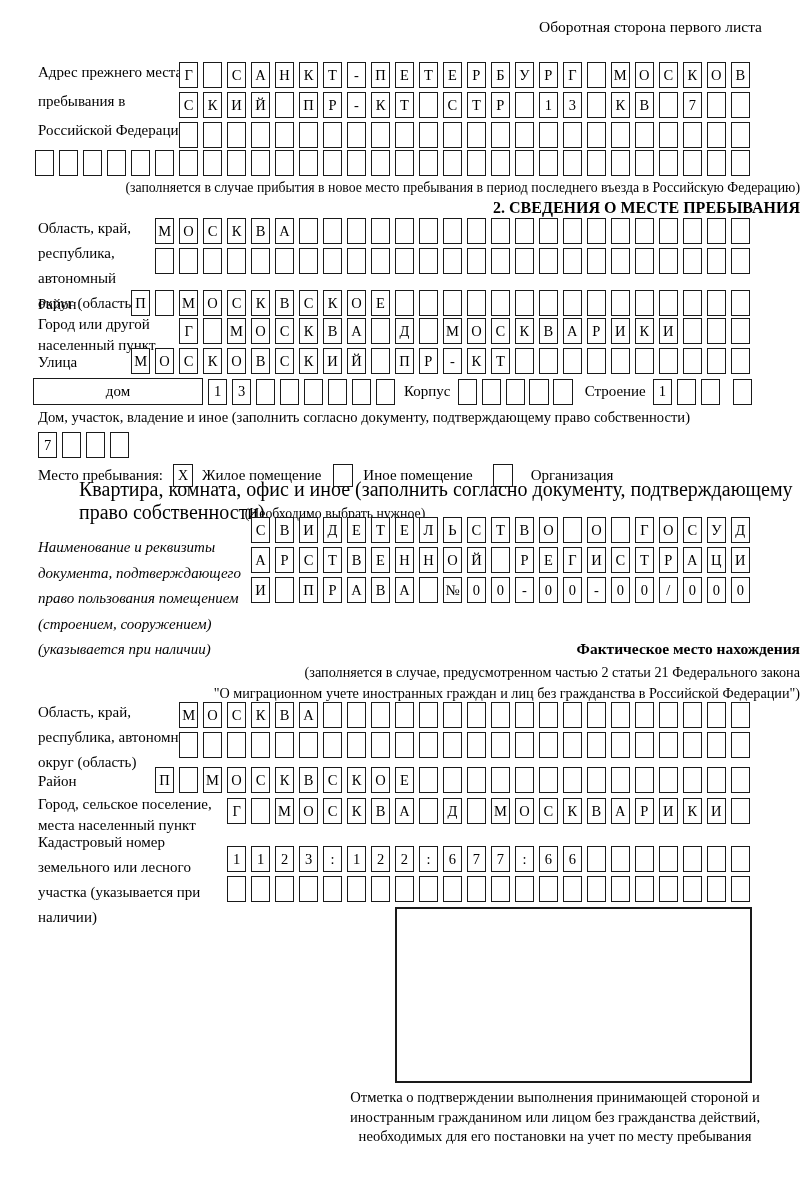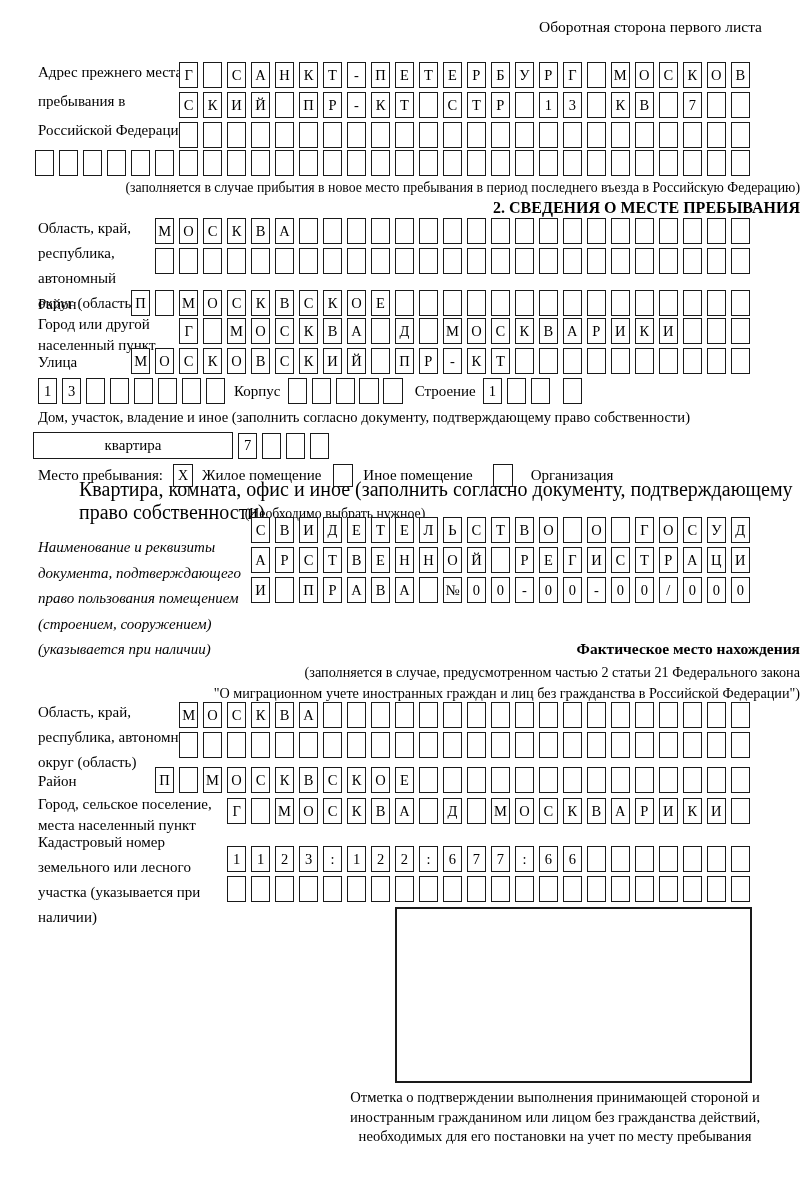--- a/index.html
+++ b/index.html
@@ -292,20 +292,21 @@
     <span class="cell"></span>
     <span class="cell"></span>
     <span class="cell"></span>
     <span class="cell"></span>
     <span class="cell"></span>
     <span class="cell"></span>
     <span class="cell"></span>
   </div>
 
 <div class="abs hrow" style="left:33px;top:378px;">
+  <span class="bigbox" style="width:170px;">дом</span>
   <span class="cellrow" style="margin-left:5px;">
       <span class="cell">1</span>
       <span class="cell">3</span>
       <span class="cell"></span>
       <span class="cell"></span>
       <span class="cell"></span>
       <span class="cell"></span>
       <span class="cell"></span>
       <span class="cell"></span>
     </span>
@@ -321,21 +322,20 @@
   <span class="cellrow gap-last" style="margin-left:7px;">
       <span class="cell">1</span>
       <span class="cell"></span>
       <span class="cell"></span>
       <span class="cell"></span>
     </span>
 </div>
 <div class="abs" style="left:38px;top:409px;font-size:14.6px;">Дом, участок, владение и иное (заполнить согласно документу, подтверждающему право собственности)</div>
 
 <div class="abs hrow" style="left:33px;top:432px;">
-  <span class="bigbox" style="width:200px;">квартира</span>
   <span class="cellrow" style="margin-left:5px;">
       <span class="cell">7</span>
       <span class="cell"></span>
       <span class="cell"></span>
       <span class="cell"></span>
     </span>
 </div>
 <div class="abs" style="left:38px;top:478px;font-size:20px;margin-left:41px;">Квартира, комната, офис и иное (заполнить согласно документу, подтверждающему право собственности)</div>
 
 <div class="abs hrow" style="left:38px;top:464px;">

